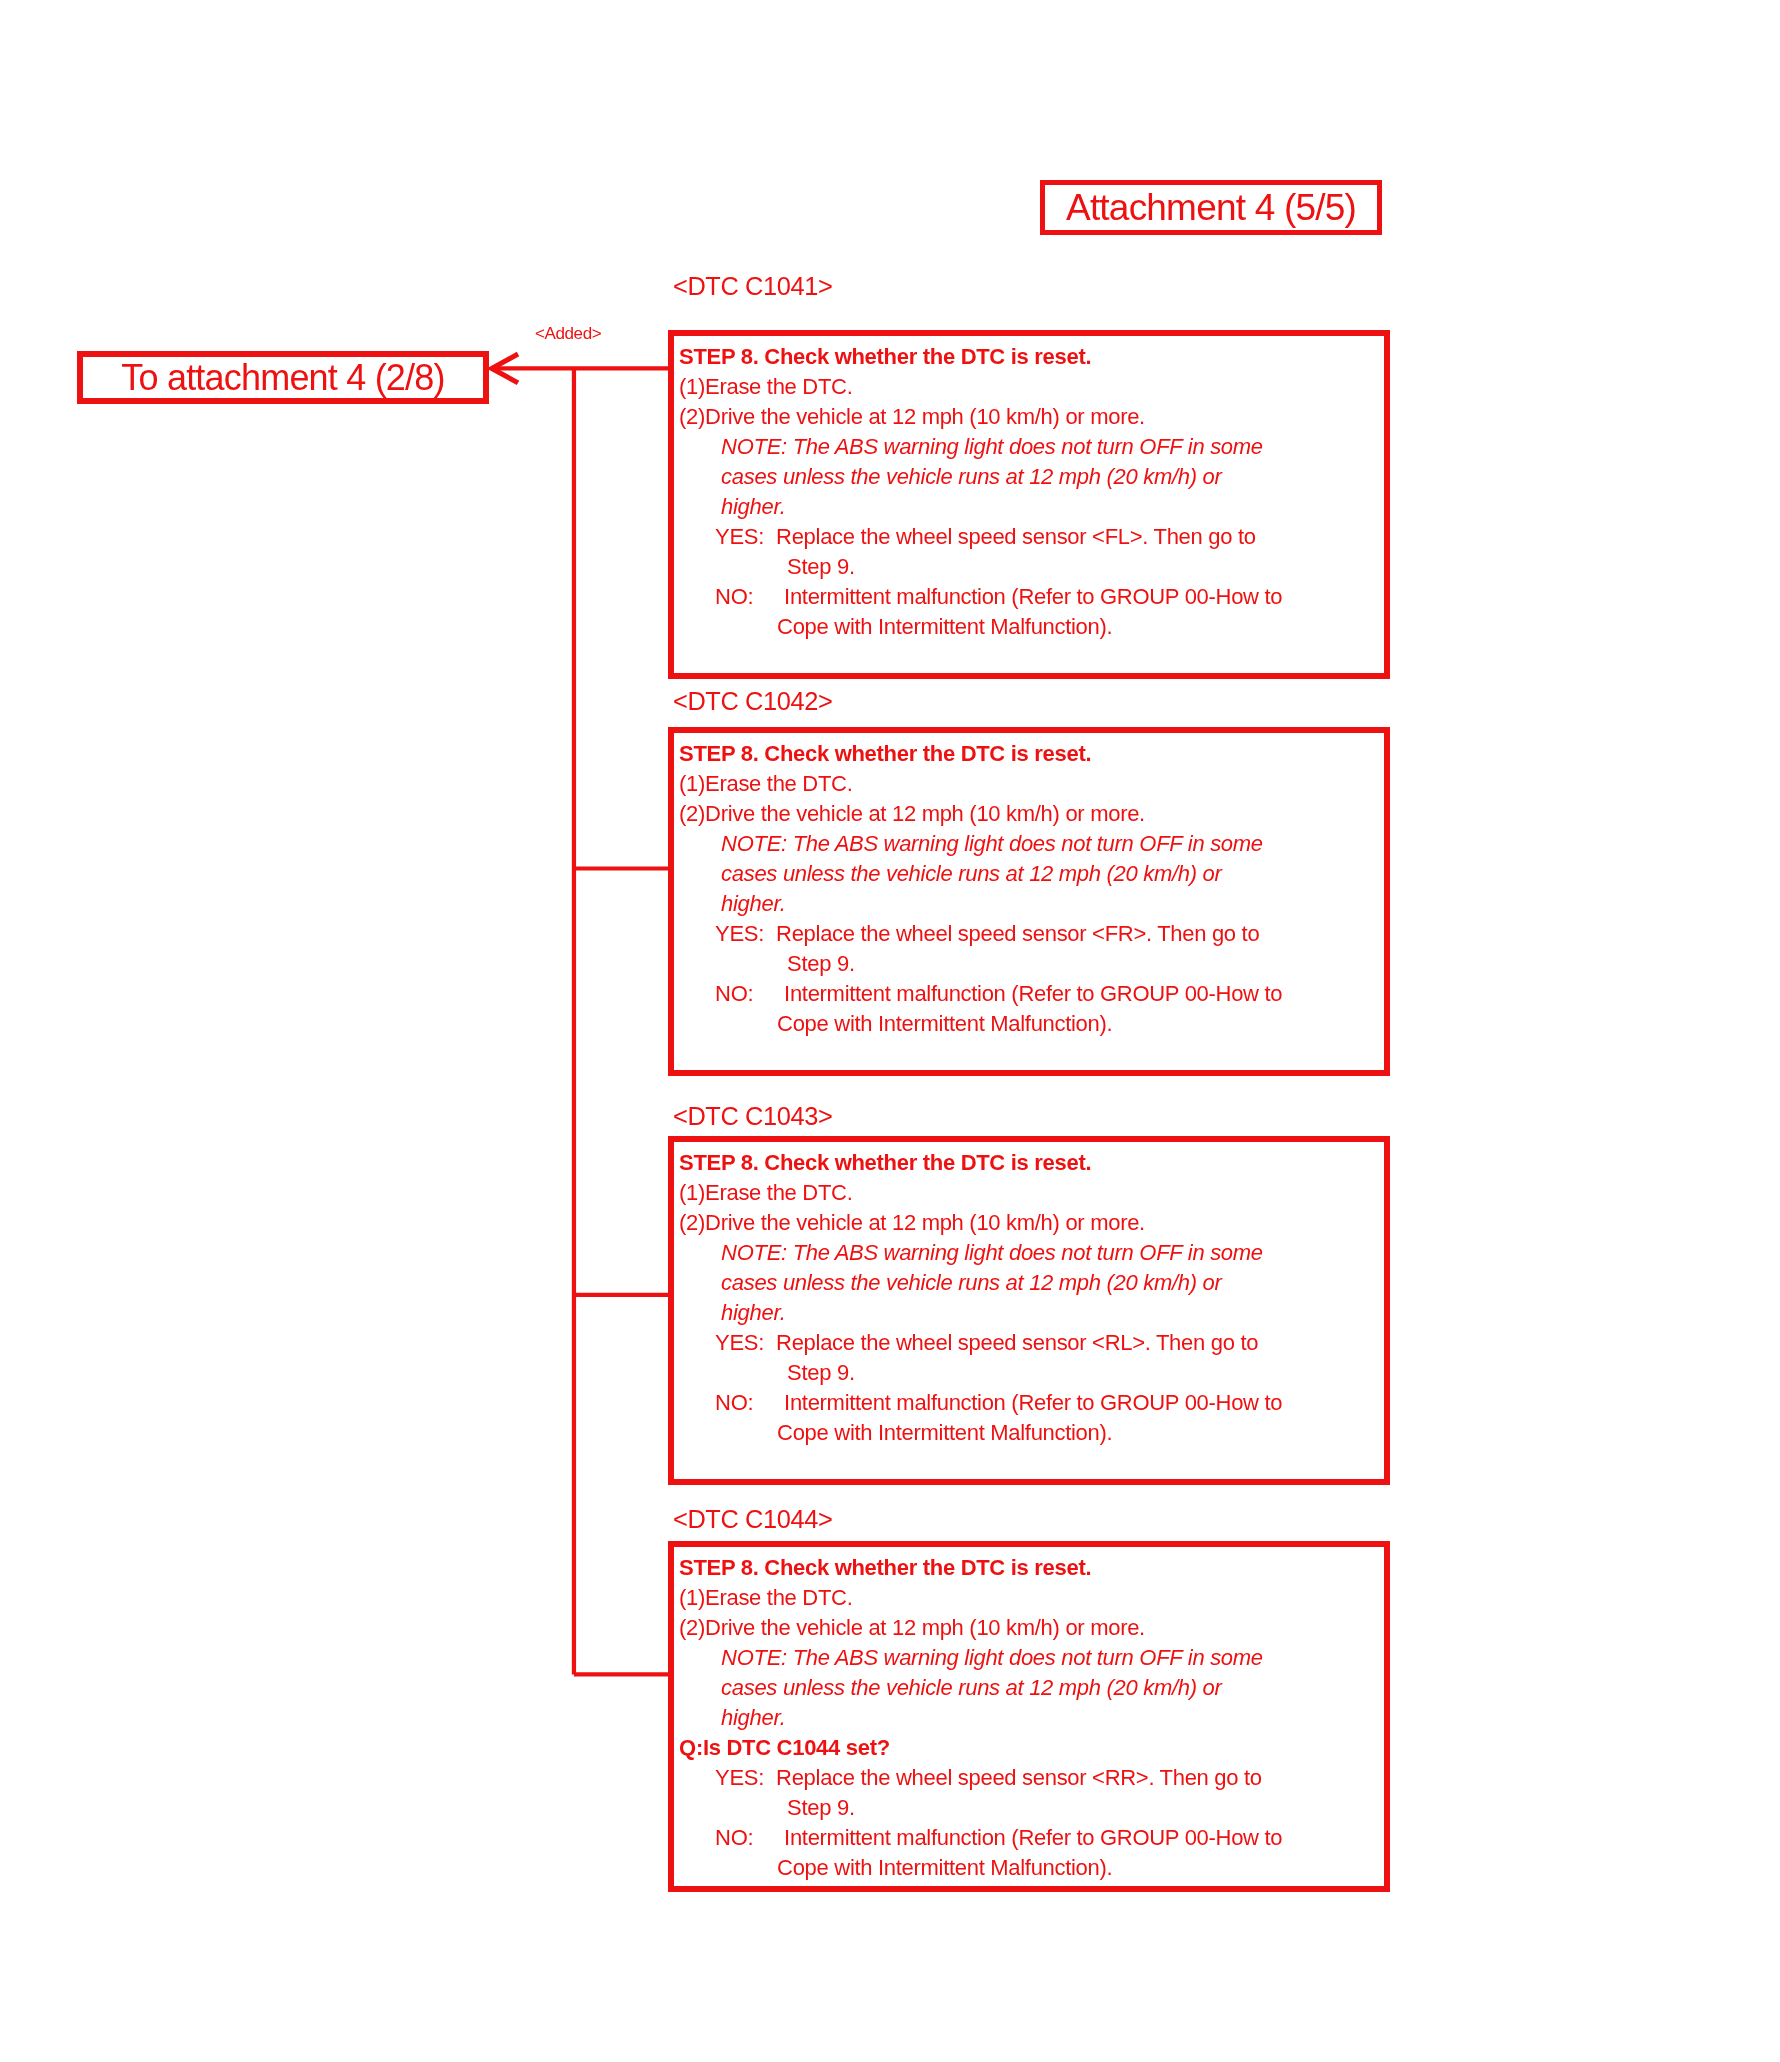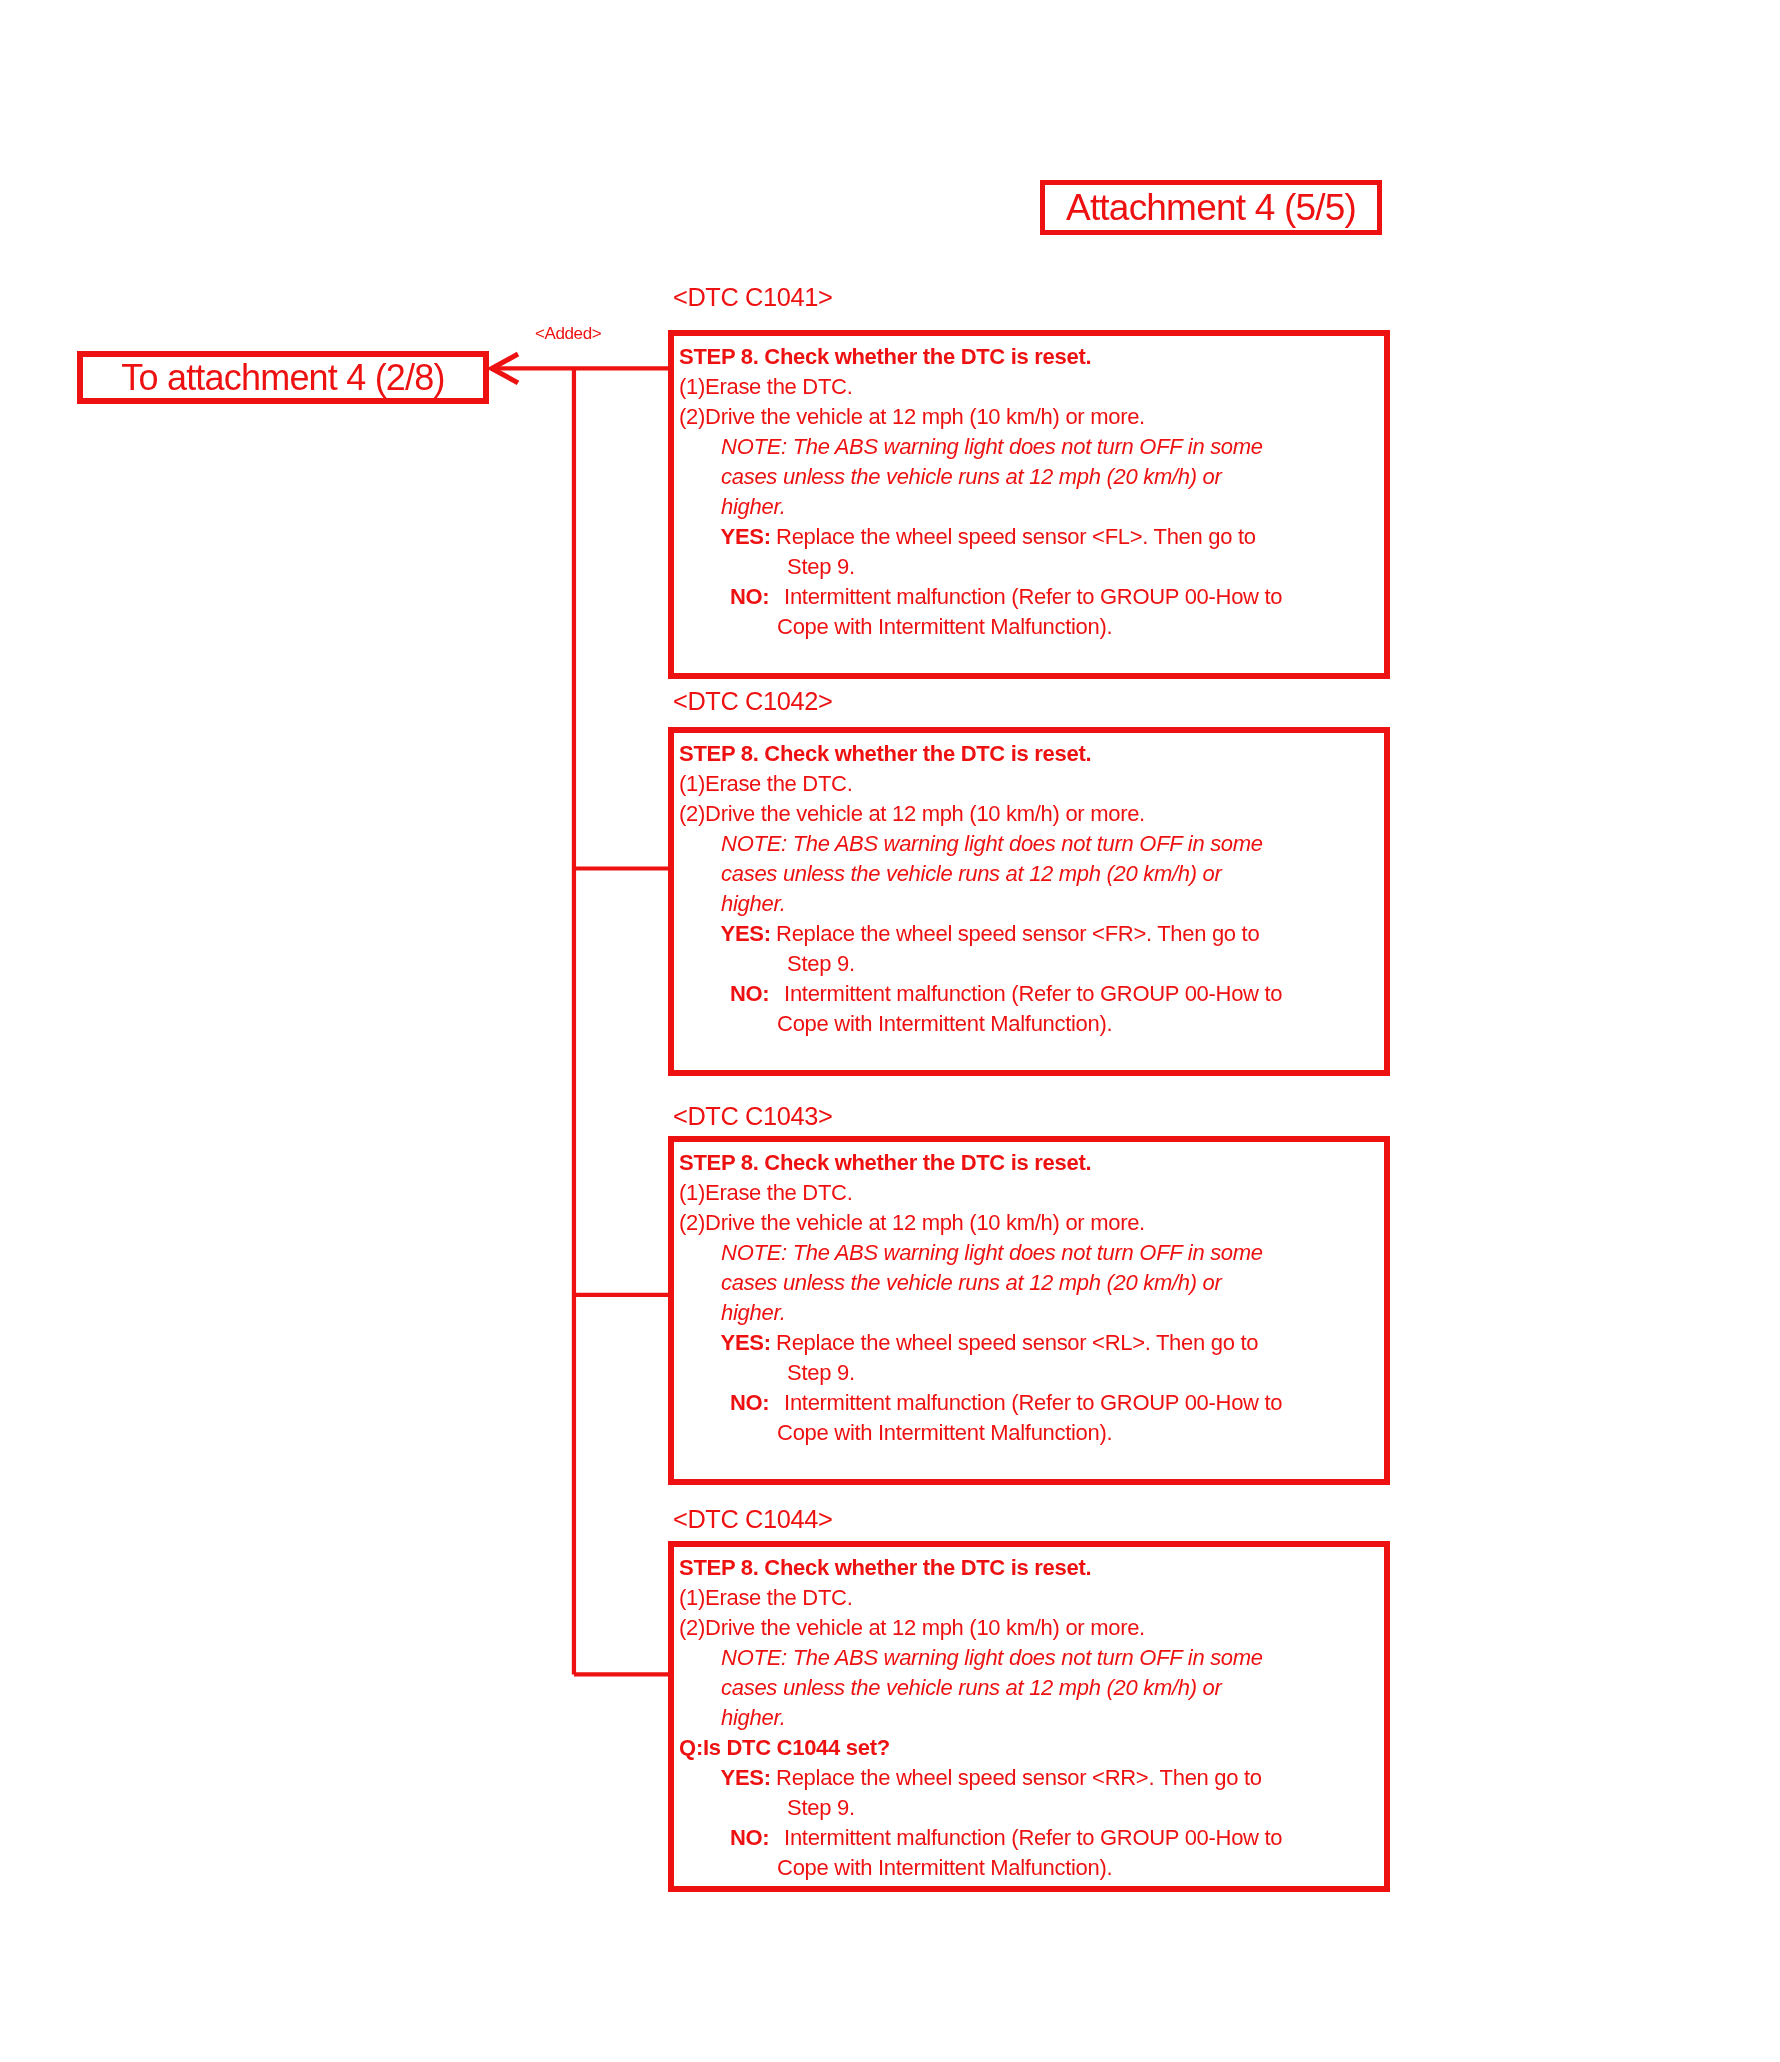--- a/index.html
+++ b/index.html
@@ -54,21 +54,21 @@
     padding: 6px 3.4px 0 5.1px;
     background: var(--bg);
   }
   .l {
     font-size: 22px; line-height: 30px;
     letter-spacing: -0.3px; white-space: nowrap;
   }
   .bold { font-weight: bold; }
   .note { font-style: italic; padding-left: 42px; }
   .ans { display: flex; }
-  .ans .ans-label { font-weight: bold; margin-left: 36px; flex: none; text-align: center; }
+  .ans .ans-label { font-weight: normal; margin-left: 36px; flex: none; }
   .ans .yes-label { width: 61px; }
   .ans .no-label  { width: 69px; }
   .cont-yes { padding-left: 108px; }
   .cont-no  { padding-left: 98px; }
 </style>
 </head>
 <body>
 
 <div class="page">
 
@@ -84,21 +84,21 @@
   <div class="title-box">
     <span>Attachment 4 (5/5)</span>
   </div>
 
   <div class="ref-box">
     <span>To attachment 4 (2/8)</span>
   </div>
 
   <div class="added-label">&lt;Added&gt;</div>
 
-  <div class="dtc-label" style="top:251px">&lt;DTC C1041&gt;</div>
+  <div class="dtc-label" style="top:240px">&lt;DTC C1041&gt;</div>
   <div class="step-box" style="top:298px">
     <div class="l bold">STEP 8. Check whether the DTC is reset.</div>
     <div class="l">(1)Erase the DTC.</div>
     <div class="l">(2)Drive the vehicle at 12 mph (10 km/h) or more.</div>
     <div class="l note">NOTE: The ABS warning light does not turn OFF in some</div>
     <div class="l note">cases unless the vehicle runs at 12 mph (20 km/h) or</div>
     <div class="l note">higher.</div>
     <div class="l ans">
       <span class="ans-label yes-label">YES:</span>
       <span>Replace the wheel speed sensor &lt;FL&gt;. Then go to</span>

